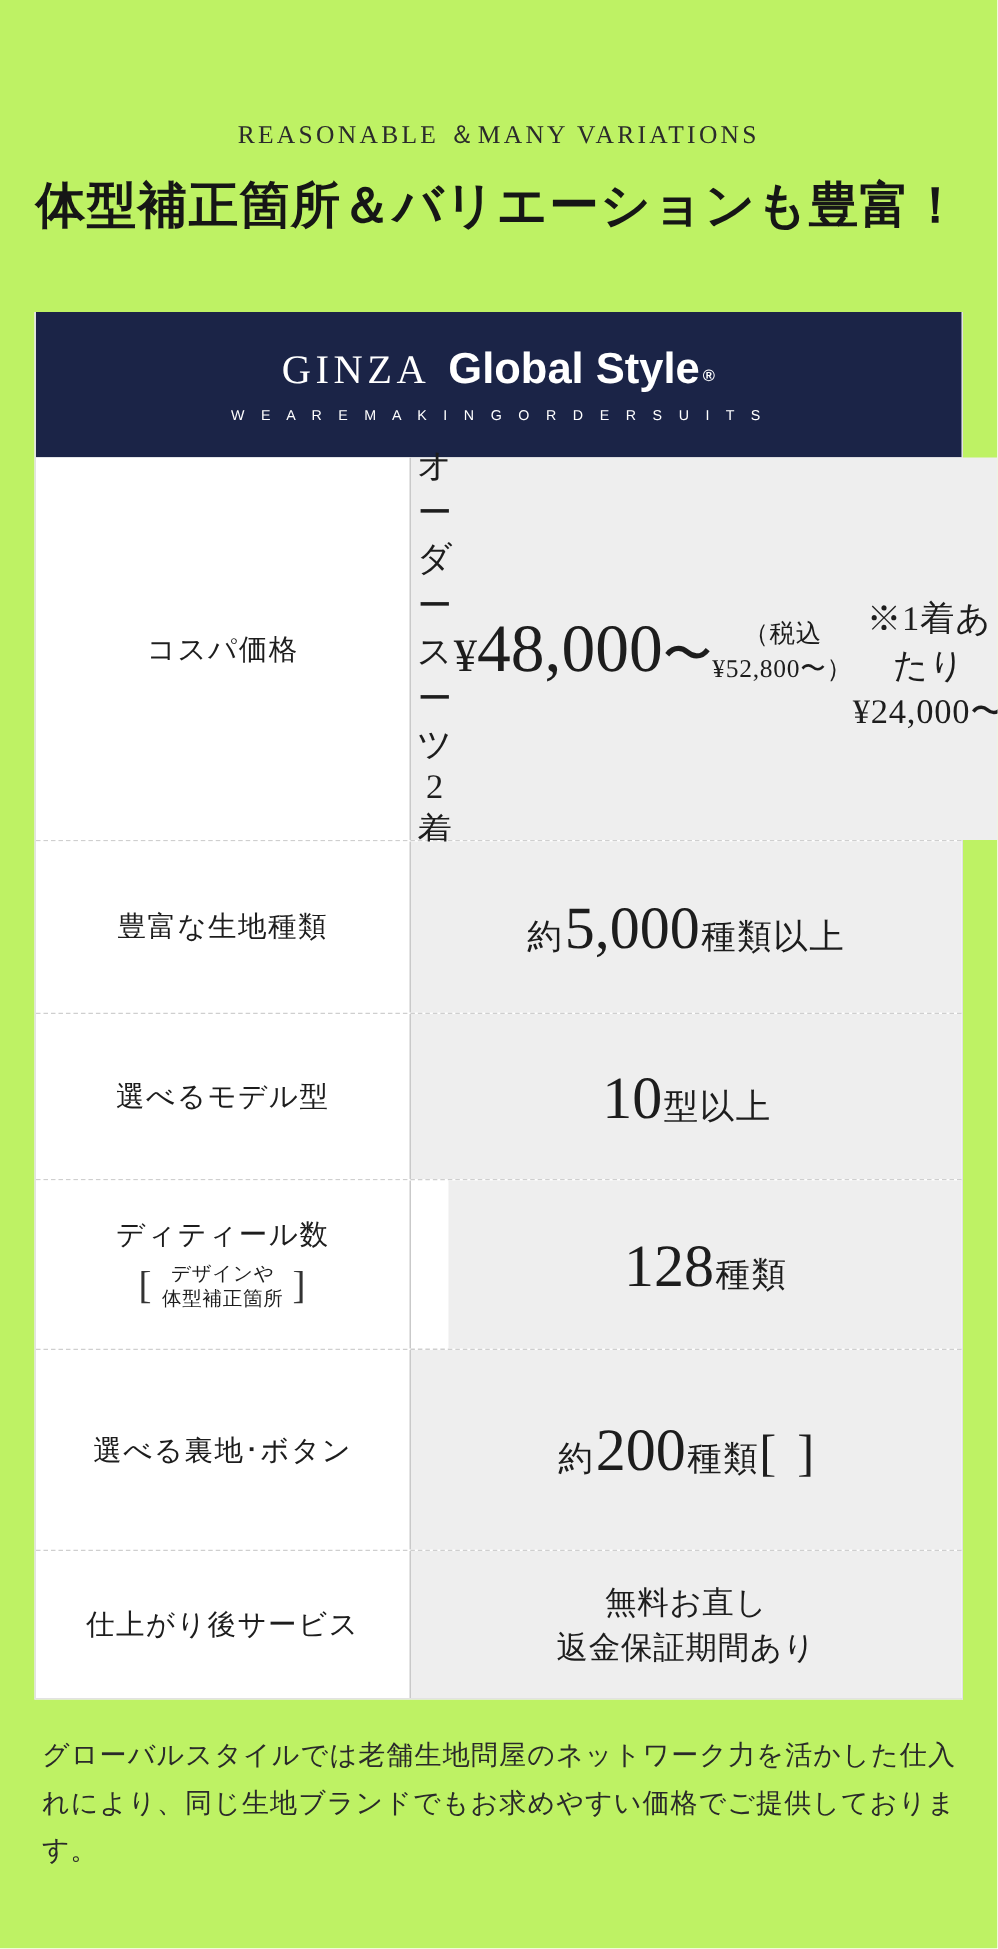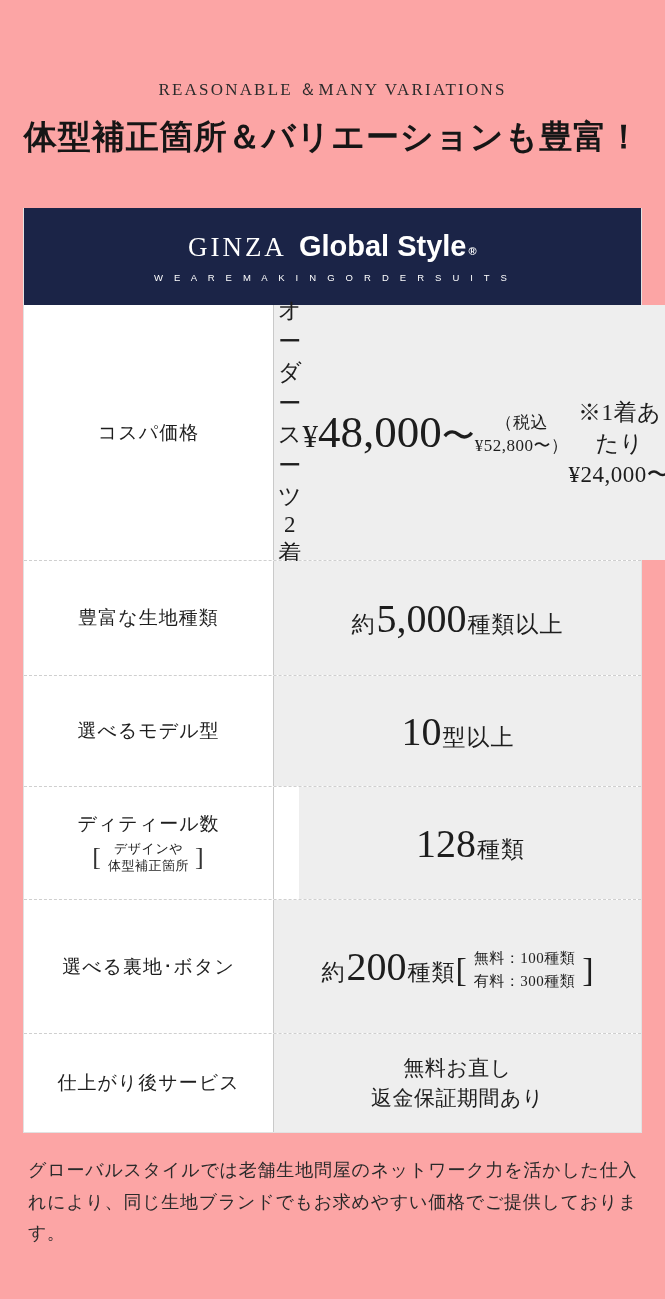--- a/index.html
+++ b/index.html
@@ -12,21 +12,21 @@
     height: 1299px;
     position: relative;
     font-family: "Liberation Serif", "DejaVu Serif", serif;
     color: #222222;
     overflow: hidden;
   }
   .page {
     width: 665px;
     height: 1299px;
     position: relative;
-    background: #fca5a5;
+    background: #bef264;
   }
 
   
   .header {
     padding-top: 78px;
     text-align: center;
   }
   .eyebrow {
     font-family: "Liberation Serif", "DejaVu Serif", serif;
     font-size: 17px;
@@ -326,24 +326,20 @@
     <div class="row r-lining">
       <div class="cell-label">選べる裏地･ボタン</div>
       <div class="cell-value">
         <div class="val-line">
           <span>約</span>
           <span class="big-num">200</span>
           <span>種類</span>
         </div>
         <div class="lining-sub">
           <span class="bk l">[</span>
-          <span class="inner">
-            <span>無料：100種類</span><br>
-            <span>有料：300種類</span>
-          </span>
           <span class="bk r">]</span>
         </div>
       </div>
     </div>
 
     <div class="row r-service">
       <div class="cell-label">仕上がり後サービス</div>
       <div class="cell-value">
         <div class="service-text">
           <span>無料お直し</span><br>

